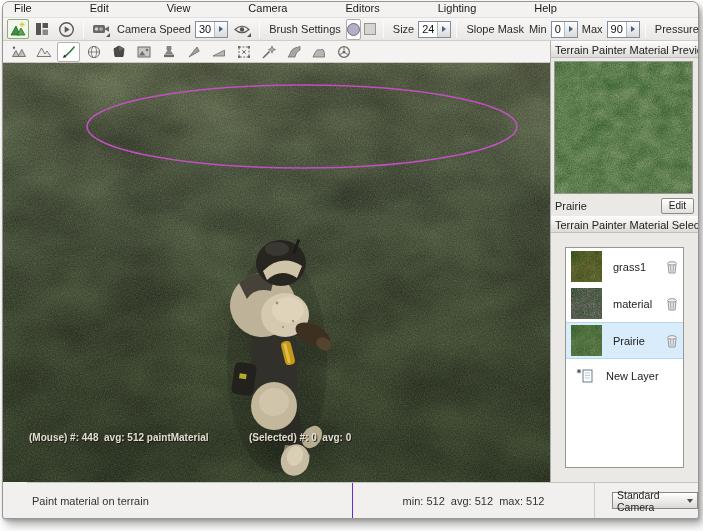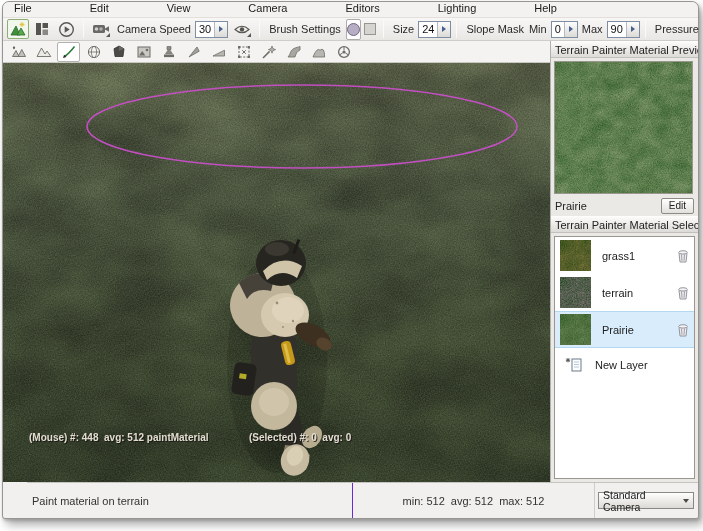--- a/index.html
+++ b/index.html
@@ -49,34 +49,34 @@
 
   
   .right-panel{flex:1;border-left:1px solid #b2b0ac;background:#ebe9e6;display:flex;flex-direction:column;min-width:0;}
   .panel-hdr{height:17px;line-height:16px;padding-left:4px;font-size:11px;color:#222;
     background:linear-gradient(#fcfbfa,#dddbd7);border-bottom:1px solid #c2c0bc;border-top:1px solid #fdfdfc;white-space:nowrap;overflow:hidden;}
   .preview-wrap{padding:3px 3px 1px 3px;}
   .tex-frame{display:block;border:1px solid #98968f;}
   .name-row{height:21px;display:flex;align-items:center;padding:0 4px;}
   .name-row .mname{flex:1;font-size:11px;color:#222;}
   .btn{font-size:10px;color:#222;background:linear-gradient(#ffffff,#e2e0dc);border:1px solid #8d8b86;border-radius:2px;padding:1px 7px;height:16px;display:flex;align-items:center;}
-  .mat-list{flex:1;margin:3px;background:#fff;border:1px solid #98968f;overflow:hidden;display:flex;flex-direction:column;}
+  .mat-list{flex:1;margin:14px;background:#fff;border:1px solid #98968f;overflow:hidden;display:flex;flex-direction:column;}
   .mat-row{height:37px;display:flex;align-items:center;padding:0 5px;border-bottom:1px solid transparent;border-top:1px solid transparent;}
   .mat-row.sel{background:#d9ecfb;border-color:#b5d8f1;}
   .mat-row .thumb{width:31px;height:31px;display:block;}
   .mat-row .mlabel{font-size:11px;color:#222;margin-left:11px;flex:1;}
   .trash{margin-left:auto;display:flex;align-items:center;}
   .newlayer-row{height:34px;display:flex;align-items:center;padding:0 10px;}
   .newlayer-row .mlabel{font-size:11px;color:#222;margin-left:12px;}
 
   
   .statusbar{height:36px;display:flex;align-items:center;background:#f1f0ee;border-top:1px solid #c6c4c0;font-size:11px;color:#333;border-radius:0 0 3px 3px;margin-left:24px;}
   .sb-msg{flex:1;padding-left:5px;white-space:pre;}
   .sb-stats{width:242px;text-align:center;border-left:1px solid #6d28d9;align-self:stretch;display:flex;align-items:center;justify-content:center;white-space:pre;}
-  .sb-combo-cell{width:104px;border-left:1px solid #cfcdc9;align-self:stretch;display:flex;align-items:center;padding-left:3px;}
+  .sb-combo-cell{width:104px;border-left:1px solid #cfcdc9;align-self:stretch;display:flex;align-items:center;padding-left:17px;}
   .combo{display:flex;align-items:center;width:96px;height:17px;border:1px solid #8a8884;background:linear-gradient(#fefefe,#dcdad6);font-size:10.5px;color:#222;padding:0 4px;}
   .combo .arrow{margin-left:auto;width:0;height:0;border-top:4px solid #4a4a48;border-left:3.5px solid transparent;border-right:3.5px solid transparent;}
 
   .i16{display:block;}
 </style>
 </head>
 <body>
 
 <svg width="0" height="0" style="position:absolute" aria-hidden="true">
   <defs>
@@ -374,21 +374,21 @@
             </svg>
           </span>
         </div>
         <div class="mat-row">
           <svg class="thumb" width="31" height="31">
             <rect width="100%" height="100%" fill="#7d7974"></rect>
             <rect width="100%" height="100%" filter="url(#blotch2)" opacity="0.55"></rect>
             <rect width="100%" height="100%" filter="url(#speckle)" opacity="0.45"></rect>
             <rect width="100%" height="100%" filter="url(#speckleL)" opacity="0.3"></rect>
           </svg>
-          <span class="mlabel">terrain</span>
+          <span class="mlabel">material</span>
           <span class="trash">
             <svg width="12" height="14" viewBox="0 0 12 14">
               <path d="M2,4.2 h8 l-1,8.8 h-6 Z" fill="#ececf0" stroke="#8a8a92" stroke-width="0.9"></path>
               <path d="M4.5,5.5 L5,11.8 M7.5,5.5 L7,11.8" stroke="#8a8a92" stroke-width="0.8"></path>
               <ellipse cx="6" cy="3.4" rx="4.3" ry="1.7" fill="#f4f4f6" stroke="#8a8a92" stroke-width="0.9"></ellipse>
             </svg>
           </span>
         </div>
         <div class="mat-row sel">
           <svg class="thumb" width="31" height="31">

